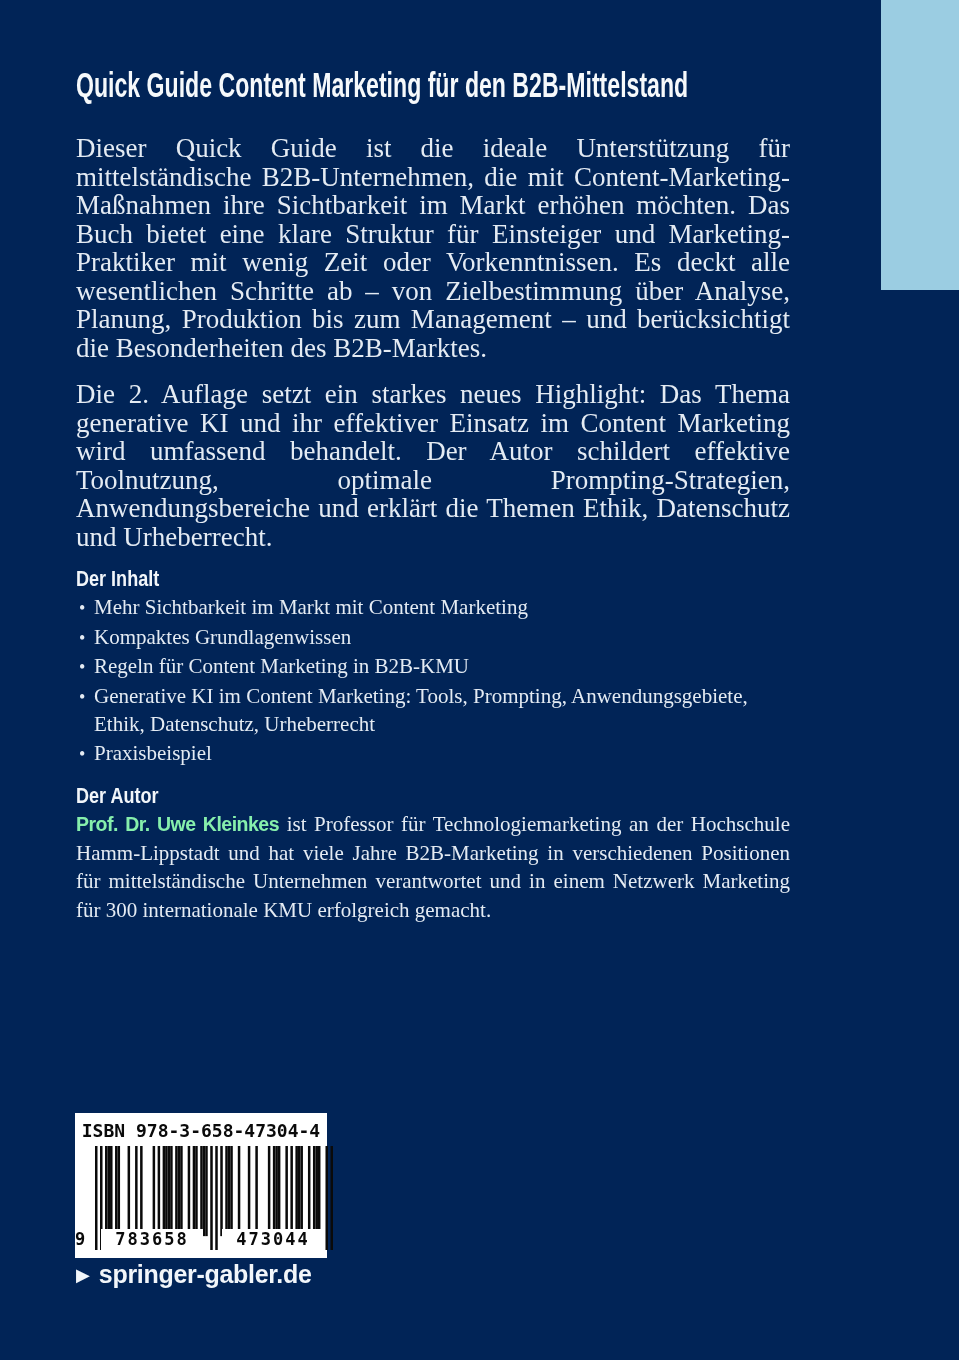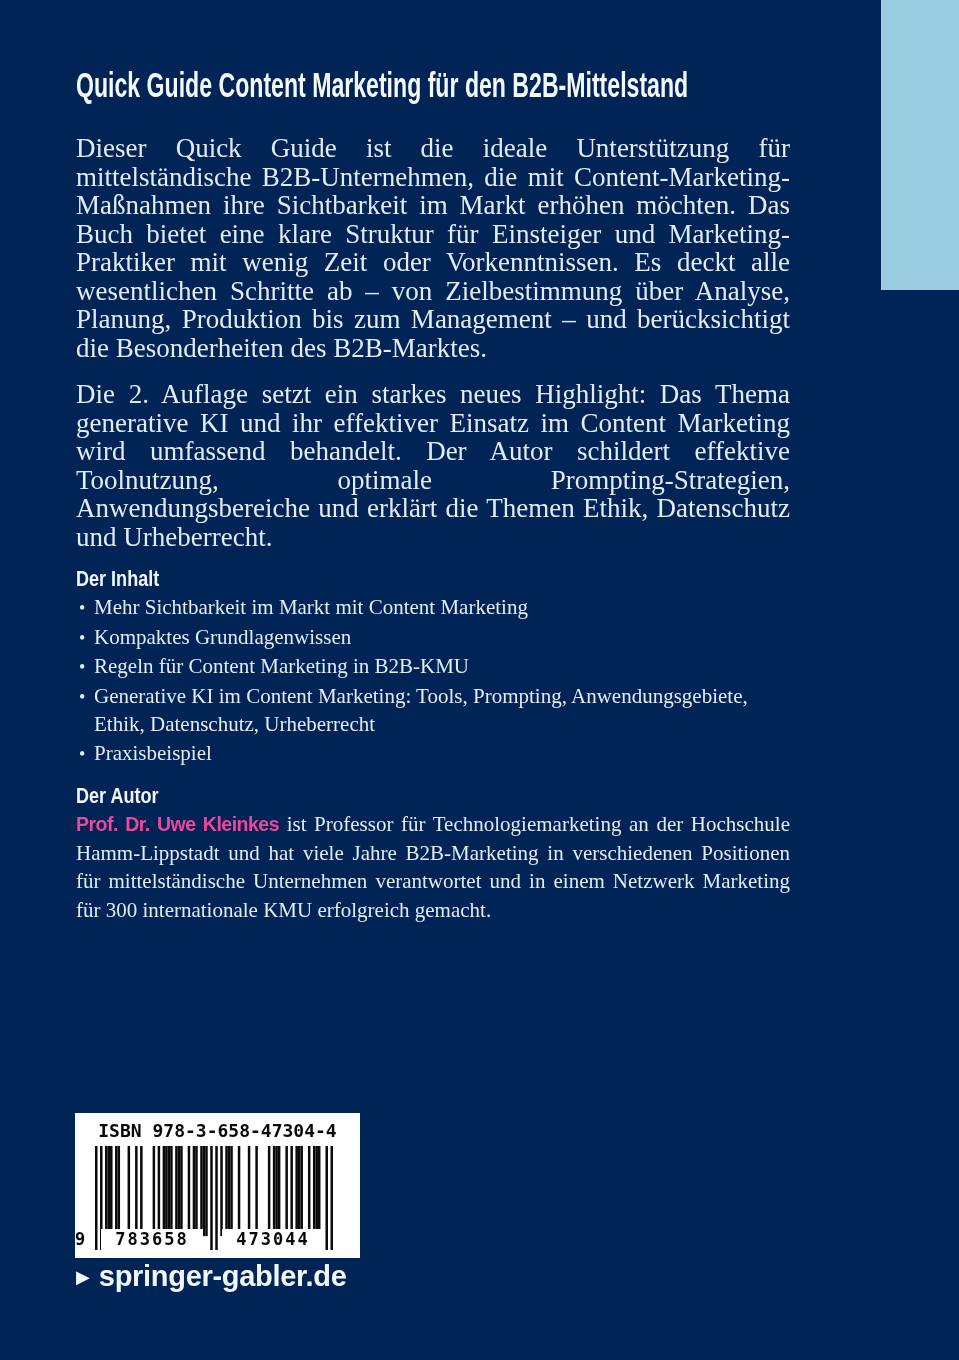--- a/index.html
+++ b/index.html
@@ -69,25 +69,25 @@
   .li-text{flex:1;}
   .autor-para{
     font-size:21px;line-height:28.5px;
     text-align:justify;
   }
   .autor-name{
     font-family:"Liberation Sans","DejaVu Sans",sans-serif;
     font-weight:bold;
     font-size:19.5px;
     letter-spacing:-0.5px;
-    color:#ec4899;
+    color:#86efac;
   }
   .isbn-box{
     position:absolute;left:75px;top:1113px;
-    width:285px;height:145px;
+    width:252px;height:145px;
     background:#ffffff;
     color:#0a0a0a;
   }
   .isbn-label{
     font-family:"DejaVu Sans Mono","Liberation Mono",monospace;
     font-weight:bold;
     font-size:18px;line-height:20px;
     text-align:center;
     padding-top:8px;
   }
@@ -119,21 +119,21 @@
     font-family:"Liberation Sans","DejaVu Sans",sans-serif;
     font-weight:bold;
     color:#f2f6fa;
   }
   .pub-arrow{
     font-size:18px;
     margin-right:9px;
     line-height:28px;
   }
   .pub-url{
-    font-size:29px;
+    font-size:25px;
     letter-spacing:-0.3px;
     text-align:right;
   }
 </style>
 </head>
 <body>
 
 <div id="page">
 
   <div class="accent-box"></div>

